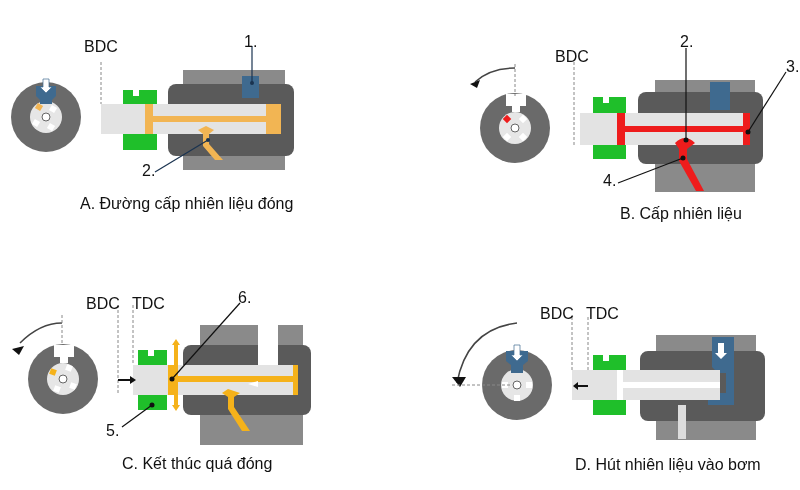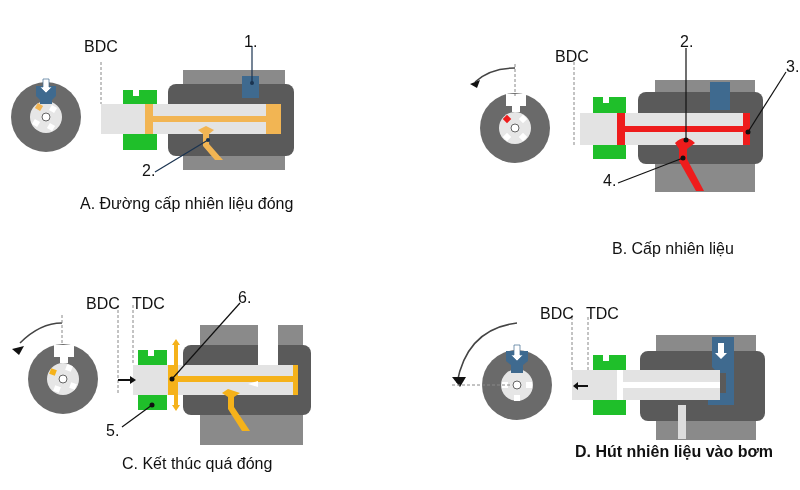--- a/index.html
+++ b/index.html
@@ -89,21 +89,21 @@
     <circle cx="286" cy="140" r="2.5" fill="#111"></circle>
     <line x1="386" y1="72" x2="348" y2="132" stroke="#111" stroke-width="1.2"></line>
     <circle cx="348" cy="132" r="2.5" fill="#111"></circle>
     <line x1="283" y1="158" x2="218" y2="183" stroke="#111" stroke-width="1.2"></line>
     <circle cx="283" cy="158" r="2.5" fill="#111"></circle>
   </svg>
   <span class="lbl" style="left:155px;top:48px;">BDC</span>
   <span class="num" style="left:280px;top:33px;">2.</span>
   <span class="num" style="left:386px;top:58px;">3.</span>
   <span class="num" style="left:203px;top:172px;">4.</span>
-  <span class="cap" style="left:212px;top:205px;margin-top:35px;">B. Cấp nhiên liệu</span>
+  <span class="cap" style="left:220px;top:205px;">B. Cấp nhiên liệu</span>
 </div>
 
 <div class="panel" style="left:0;top:245px;">
   <svg viewBox="0 0 400 245">
     <g>
       <circle cx="63" cy="134" r="35" fill="#6a6a6a"></circle>
       <circle cx="63" cy="134" r="16" fill="#e6e6e6"></circle>
       <circle cx="63" cy="134" r="4" fill="#fff" stroke="#666"></circle>
       <rect x="50" y="124" width="6" height="6" fill="#f5b21a" transform="rotate(20 53 127)"></rect>
       <rect x="66" y="120" width="6" height="6" fill="#fff" transform="rotate(20 69 123)"></rect>
@@ -173,14 +173,14 @@
       <rect x="217" y="125" width="6" height="30"></rect>
       <rect x="223" y="137" width="97" height="6"></rect>
     </g>
     <line x1="172" y1="72" x2="172" y2="125" stroke="#888" stroke-dasharray="3,2"></line>
     <line x1="188" y1="72" x2="188" y2="125" stroke="#888" stroke-dasharray="3,2"></line>
     <path d="M188 141 h-10" stroke="#111" stroke-width="2"></path>
     <path d="M178 137 l-5 4 l5 4 z" fill="#111"></path>
   </svg>
   <span class="lbl" style="left:140px;top:60px;">BDC</span>
   <span class="lbl" style="left:186px;top:60px;">TDC</span>
-  <span class="cap" style="left:175px;top:198px;font-weight:bold;">D. Hút nhiên liệu vào bơm</span>
+  <span class="cap" style="left:175px;top:211px;">D. Hút nhiên liệu vào bơm</span>
 </div>
 
 </body></html>

